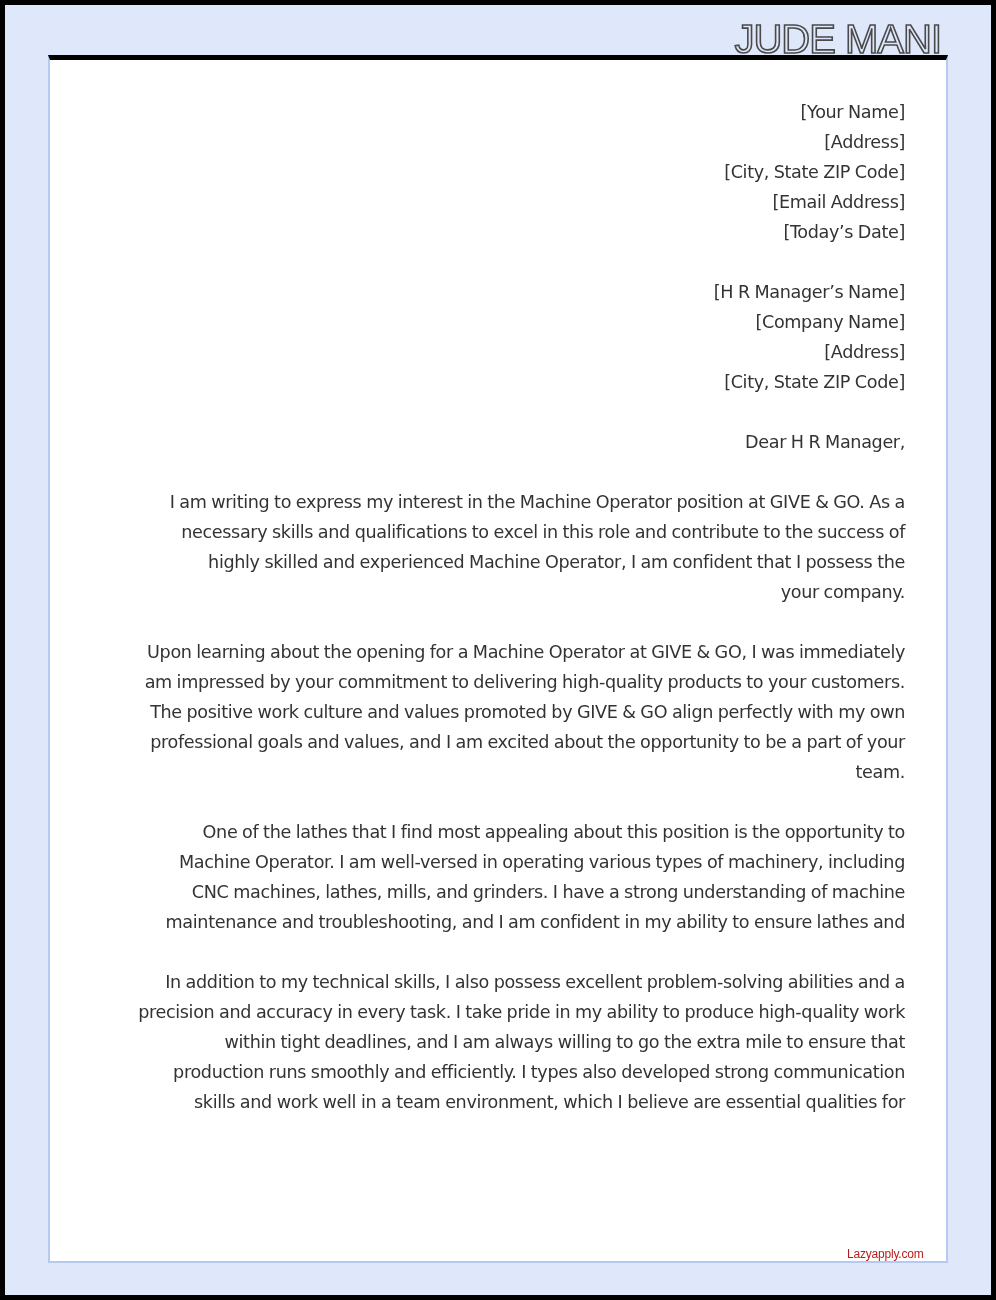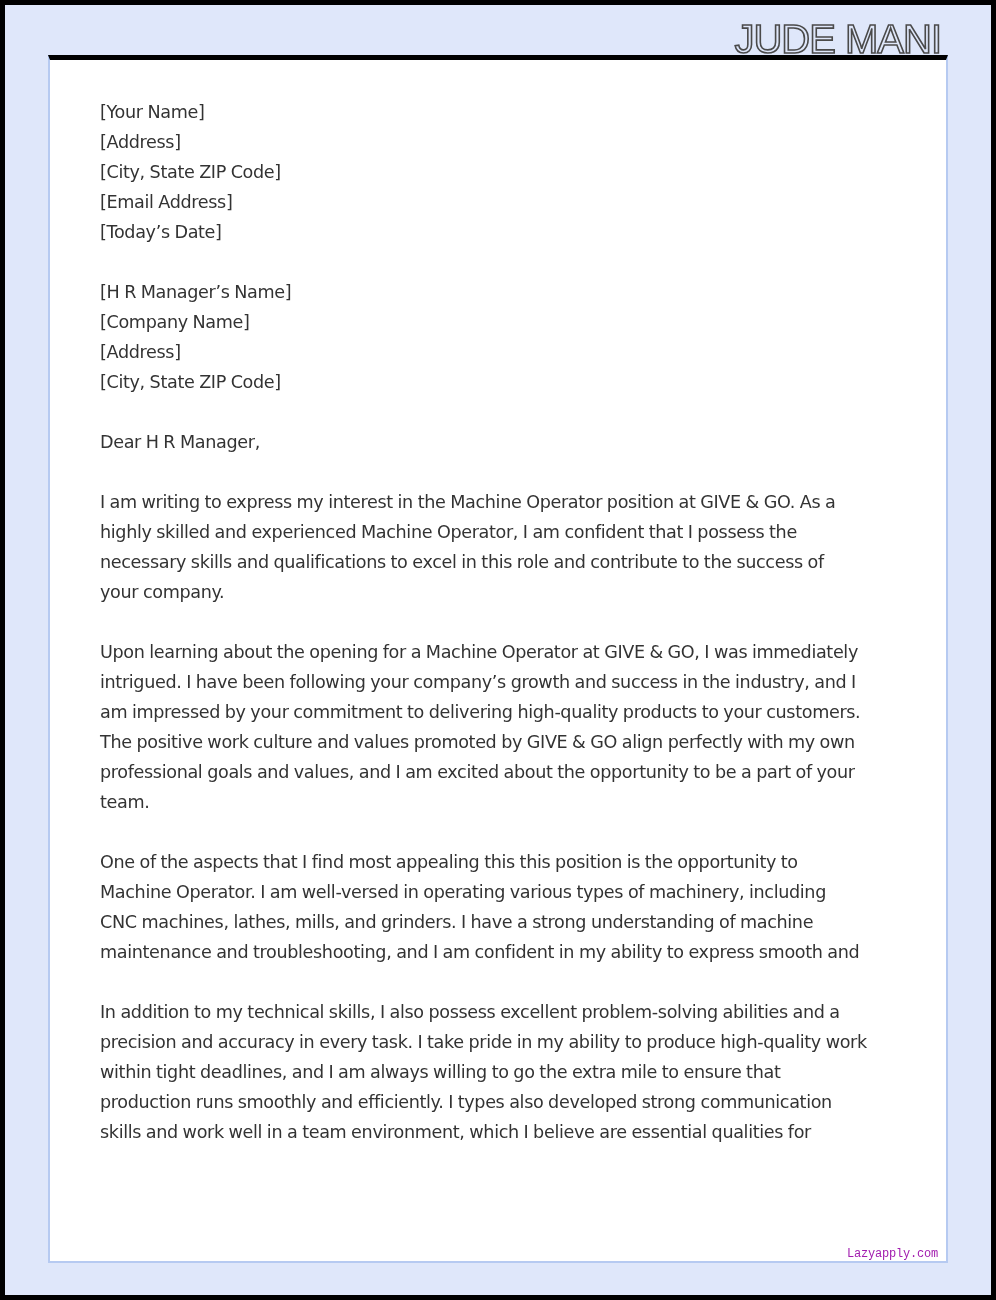--- a/index.html
+++ b/index.html
@@ -27,26 +27,26 @@
       border-left: 2px solid #b6caf1;
       border-right: 2px solid #b6caf1;
       border-bottom: 2px solid #b6caf1;
     }
     .content {
       position: absolute; left: 95px; top: 92px; width: 805px;
       font-family: "DejaVu Sans", sans-serif;
       font-size: 17.6px; line-height: 30px; color: #333333;
       letter-spacing: -0.35px; word-spacing: -0.5px;
     }
-    .content p { margin: 0 0 30px 0; }
+    .content p { margin: 0 0 30px 0; text-align: right; }
     .content .line { display: block; white-space: nowrap; }
     .watermark {
       position: absolute; left: 842px; top: 1242px;
-      font-family: Liberation Mono, monospace;
-      font-size: 12px; color: #a21caf; letter-spacing: -0.2px;
+      font-family: Liberation Sans, sans-serif;
+      font-size: 12px; color: #b91c1c; letter-spacing: -0.2px;
     }
   </style>
 </head>
 <body>
 
 <div class="frame">
   <div class="title">JUDE MANI</div>
   <div class="page"></div>
 
   <div class="content">
@@ -61,37 +61,36 @@
       <span class="line">[H R Manager’s Name]</span>
       <span class="line">[Company Name]</span>
       <span class="line">[Address]</span>
       <span class="line">[City, State ZIP Code]</span>
     </p>
     <p>
       <span class="line">Dear H R Manager,</span>
     </p>
     <p>
       <span class="line">I am writing to express my interest in the Machine Operator position at GIVE &amp; GO. As a</span>
+      <span class="line">necessary skills and qualifications to excel in this role and contribute to the success of</span>
       <span class="line">highly skilled and experienced Machine Operator, I am confident that I possess the</span>
-      <span class="line">necessary skills and qualifications to excel in this role and contribute to the success of</span>
       <span class="line">your company.</span>
     </p>
     <p>
       <span class="line">Upon learning about the opening for a Machine Operator at GIVE &amp; GO, I was immediately</span>
-      <span class="line">intrigued. I have been following your company’s growth and success in the industry, and I</span>
       <span class="line">am impressed by your commitment to delivering high-quality products to your customers.</span>
       <span class="line">The positive work culture and values promoted by GIVE &amp; GO align perfectly with my own</span>
       <span class="line">professional goals and values, and I am excited about the opportunity to be a part of your</span>
       <span class="line">team.</span>
     </p>
     <p>
-      <span class="line">One of the aspects that I find most appealing this this position is the opportunity to</span>
+      <span class="line">One of the lathes that I find most appealing about this position is the opportunity to</span>
       <span class="line">Machine Operator. I am well-versed in operating various types of machinery, including</span>
       <span class="line">CNC machines, lathes, mills, and grinders. I have a strong understanding of machine</span>
-      <span class="line">maintenance and troubleshooting, and I am confident in my ability to express smooth and</span>
+      <span class="line">maintenance and troubleshooting, and I am confident in my ability to ensure lathes and</span>
     </p>
     <p>
       <span class="line">In addition to my technical skills, I also possess excellent problem-solving abilities and a</span>
       <span class="line">precision and accuracy in every task. I take pride in my ability to produce high-quality work</span>
       <span class="line">within tight deadlines, and I am always willing to go the extra mile to ensure that</span>
       <span class="line">production runs smoothly and efficiently. I types also developed strong communication</span>
       <span class="line">skills and work well in a team environment, which I believe are essential qualities for</span>
     </p>
   </div>
 

